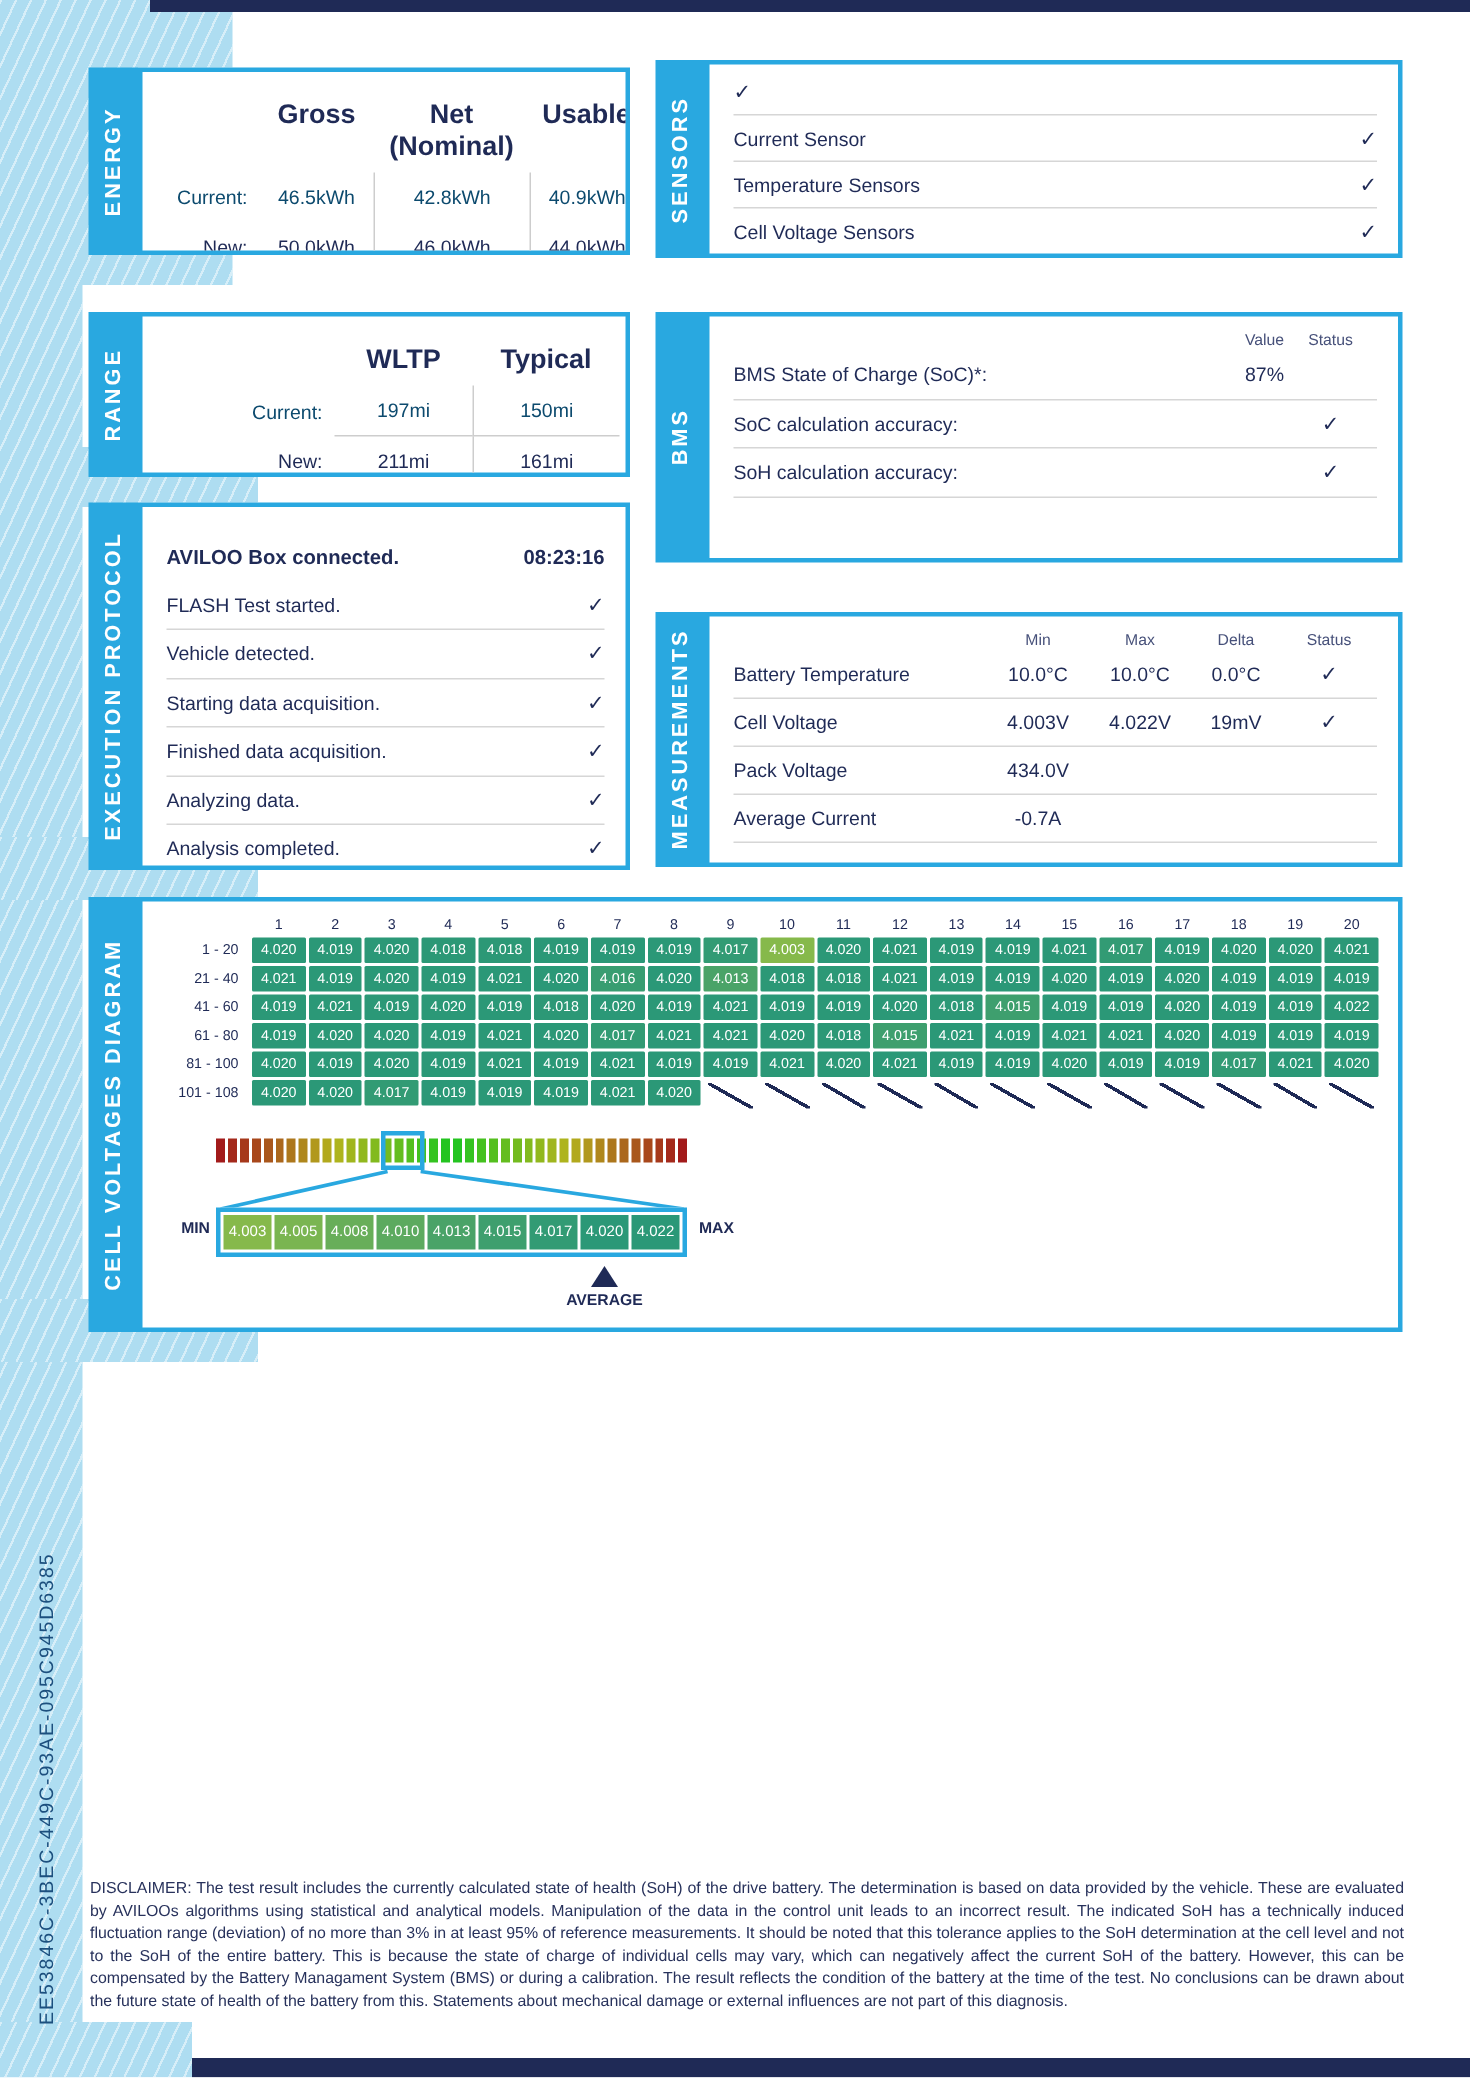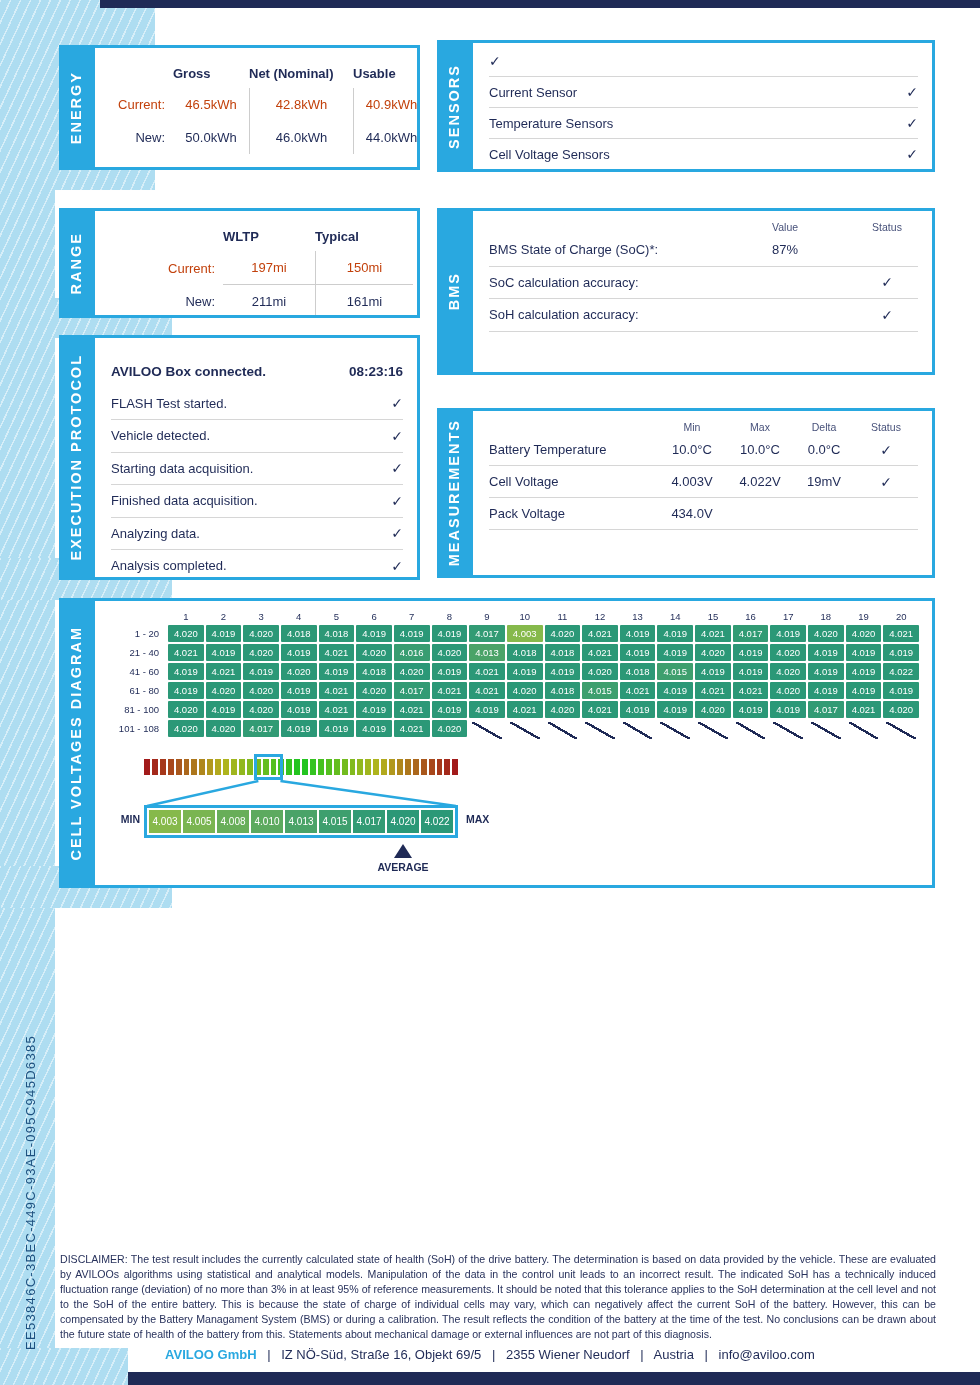--- a/index.html
+++ b/index.html
@@ -18,35 +18,35 @@
   .section{position:absolute;display:flex;align-items:stretch;z-index:2}
   .labelbar{width:33px;background:#29A8E0;display:flex;align-items:center;justify-content:center;flex:none}
   .labelbar span{writing-mode:vertical-rl;transform:rotate(180deg);color:#fff;font-weight:bold;
     font-size:14.5px;letter-spacing:2px;white-space:nowrap}
   .box{flex:1;background:#fff;border:3px solid #29A8E0;overflow:hidden}
 
   
   .kv{display:grid;padding:10px 10px 0 8px}
   #energy-grid{grid-template-columns:70px 76px 104px 76px}
   #range-grid{grid-template-columns:120px 92px 98px}
-  .kv .h{font-weight:bold;font-size:13px;padding:8px 0 7px}
+  .kv .h{font-weight:bold;text-align:center;font-size:18px;padding:8px 0 7px}
   .kv .lb{text-align:right;padding-right:8px;font-size:13px;align-self:center}
   .kv .vc{text-align:center;font-size:13px;padding:9px 0}
-  .hl{color:#c2410c}
+  .hl{color:#0c4a6e}
   .vsep{border-left:1px solid #CDCDCD}
   .hsep{border-bottom:1px solid #CDCDCD}
 
   
   .rowsbox{padding:3px 14px 0 16px}
   .srow{display:flex;align-items:center;height:31px;border-bottom:1px solid #D6D6D6;font-size:13px}
   .flex{flex:1}
   .check{font-weight:bold;font-size:14px;color:#1F2A56}
   .boldrow{font-weight:bold;border-bottom:none;height:35px;font-size:13.5px}
   .time{font-weight:bold}
-  .colv{width:84px;text-align:left}
+  .colv{width:84px;text-align:right}
   .cols{width:62px;text-align:center}
   .headrow{display:flex;font-size:10.5px;color:#47517A;padding:10px 14px 1px 16px}
   .mcol{width:68px;text-align:center}
   .mcol.d{width:60px}
   .mcol.s{width:64px}
   .mrow{display:flex;align-items:center;height:32px;border-bottom:1px solid #D6D6D6;font-size:13px}
   #exec-rows .srow{height:32.5px}
   #bms-rows .srow{height:32.5px}
 
   
@@ -257,20 +257,27 @@
           <div class="mrow">
             <span class="rlabel flex">Cell Voltage</span>
             <span class="mcol">4.003V</span>
             <span class="mcol">4.022V</span>
             <span class="mcol d">19mV</span>
             <span class="mcol s check">✓</span>
           </div>
           <div class="mrow">
             <span class="rlabel flex">Pack Voltage</span>
             <span class="mcol">434.0V</span>
+            <span class="mcol"></span>
+            <span class="mcol d"></span>
+            <span class="mcol s"></span>
+          </div>
+          <div class="mrow">
+            <span class="rlabel flex">Average Current</span>
+            <span class="mcol">-0.7A</span>
             <span class="mcol"></span>
             <span class="mcol d"></span>
             <span class="mcol s"></span>
           </div>
         </div>
     </div>
   </div>
 
   <div class="section" style="left:59px;top:598px;width:876px;height:290px">
     <div class="labelbar">
@@ -491,25 +498,14 @@
         <div id="avg-label">AVERAGE</div>
       </div>
     </div>
   </div>
 
   <div id="vertical-id">
     <span>EE53846C-3BEC-449C-93AE-095C945D6385</span>
   </div>
 
   <div id="disclaimer"><b>DISCLAIMER:</b><span> The test result includes the currently calculated state of health (SoH) of the drive battery. The determination is based on data provided by the vehicle. These are evaluated by AVILOOs algorithms using statistical and analytical models. Manipulation of the data in the control unit leads to an incorrect result. The indicated SoH has a technically induced fluctuation range (deviation) of no more than 3% in at least 95% of reference measurements. It should be noted that this tolerance applies to the SoH determination at the cell level and not to the SoH of the entire battery. This is because the state of charge of individual cells may vary, which can negatively affect the current SoH of the battery. However, this can be compensated by the Battery Managament System (BMS) or during a calibration. The result reflects the condition of the battery at the time of the test. No conclusions can be drawn about the future state of health of the battery from this. Statements about mechanical damage or external influences are not part of this diagnosis.</span></div>
-  <div id="footer-line">
-    <span class="co">AVILOO GmbH</span>
-    <span class="sp">|</span>
-    <span>IZ NÖ-Süd, Straße 16, Objekt 69/5</span>
-    <span class="sp">|</span>
-    <span>2355 Wiener Neudorf</span>
-    <span class="sp">|</span>
-    <span>Austria</span>
-    <span class="sp">|</span>
-    <span>info@aviloo.com</span>
-  </div>
 
 </div>
 
 </body></html>

